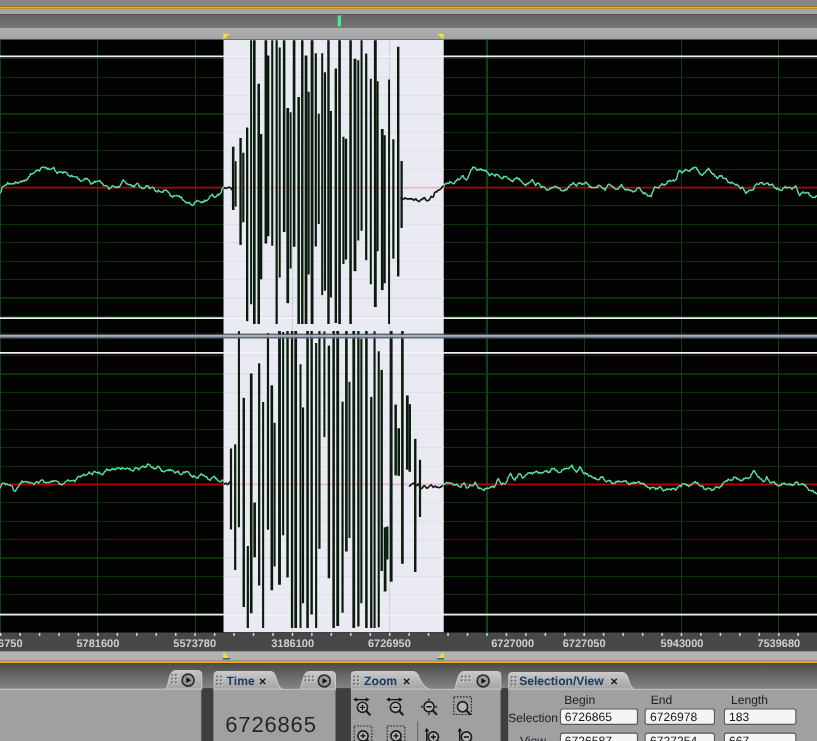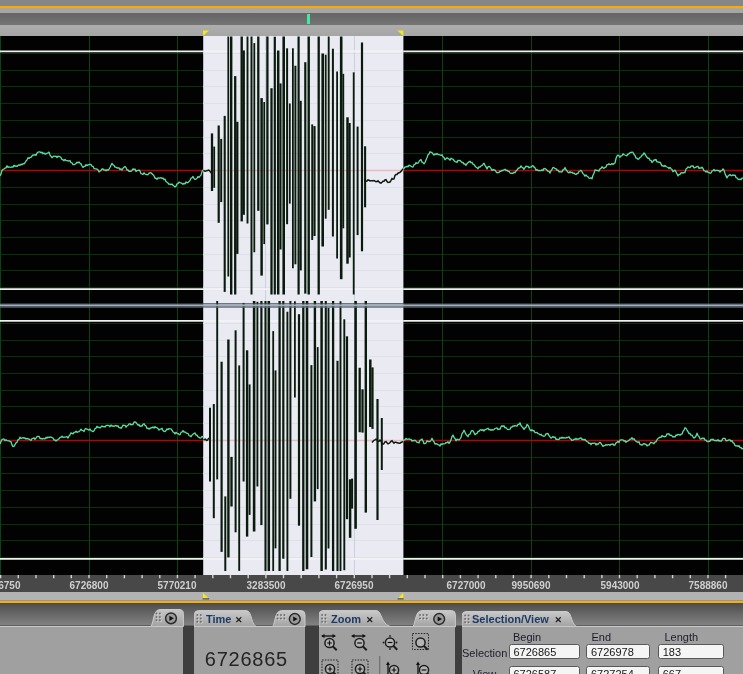--- a/index.html
+++ b/index.html
@@ -148,28 +148,28 @@
 <path d="M372.0,442.4L373.0,441.2L374.0,440.3L375.0,439.8L376.0,439.2L377.0,439.8L378.0,441.5L379.0,441.3L380.0,440.1L381.0,441.2L382.0,443.2L383.0,444.2L384.0,443.5L385.0,441.8L386.0,441.5L387.0,442.8L388.0,443.9L389.0,443.4L390.0,442.5L391.0,441.4L392.0,440.7L393.0,442.1L394.0,443.1L395.0,442.2L396.0,442.2L397.0,442.8L398.0,442.9L399.0,443.3L400.0,443.2L401.0,442.5L402.0,441.9L403.0,441.8" stroke="#0a1b0e" stroke-width="1.5" fill="none"></path>
 <rect x="0" y="303.3" width="743" height="1.1" fill="#39434f"></rect>
 <rect x="0" y="304.4" width="743" height="1.9" fill="#a5b0bd"></rect>
 <rect x="0" y="306.3" width="743" height="1.4" fill="#5c6874"></rect>
 </svg>
 <div id="ruler">
       <svg width="743" height="18" style="position:absolute;left:0;top:0">
         <path d="M0.6,0V3.2 M18.3,0V3.2 M36.0,0V3.2 M53.7,0V3.2 M71.3,0V3.2 M89.0,0V3.2 M106.7,0V3.2 M124.4,0V3.2 M142.1,0V3.2 M159.8,0V3.2 M177.4,0V3.2 M195.1,0V3.2 M212.8,0V3.2 M230.5,0V3.2 M248.2,0V3.2 M265.9,0V3.2 M283.5,0V3.2 M301.2,0V3.2 M318.9,0V3.2 M336.6,0V3.2 M354.3,0V3.2 M372.0,0V3.2 M389.6,0V3.2 M407.3,0V3.2 M425.0,0V3.2 M442.7,0V3.2 M460.4,0V3.2 M478.1,0V3.2 M495.8,0V3.2 M513.4,0V3.2 M531.1,0V3.2 M548.8,0V3.2 M566.5,0V3.2 M584.2,0V3.2 M601.9,0V3.2 M619.5,0V3.2 M637.2,0V3.2 M654.9,0V3.2 M672.6,0V3.2 M690.3,0V3.2 M708.0,0V3.2 M725.6,0V3.2" stroke="#d2d2d2" stroke-width="1.4"></path>
       </svg>
       <span class="rlab" style="left:1px">6726750</span>
-      <span class="rlab" style="left:89px">6726800</span>
-      <span class="rlab" style="left:177px">5770210</span>
-      <span class="rlab" style="left:266px">3283500</span>
+      <span class="rlab" style="left:89px">5781600</span>
+      <span class="rlab" style="left:177px">5573780</span>
+      <span class="rlab" style="left:266px">3186100</span>
       <span class="rlab" style="left:354px">6726950</span>
       <span class="rlab" style="left:466px">6727000</span>
-      <span class="rlab" style="left:531px">9950690</span>
+      <span class="rlab" style="left:531px">6727050</span>
       <span class="rlab" style="left:620px">5943000</span>
-      <span class="rlab" style="left:708px">7588860</span>
+      <span class="rlab" style="left:708px">7539680</span>
     </div>
 <div class="abs" id="band"></div>
 <div class="abs" id="or2"></div>
 <div class="abs" id="dock">
       <svg style="position:absolute;left:0;top:4.6px" width="190" height="20">
 <path d="M0,18.6 L150,18.6 C154,18.6 152,1.5 160,1.5 L179,1.5 Q183.4,1.5 183.4,5.5 L183.4,18.6 Z" fill="url(#tg0)" stroke="#cacaca" stroke-width="1"></path>
 <defs>
           <linearGradient id="tg0" x1="0" y1="0" x2="0" y2="1">
             <stop offset="0" stop-color="#c6c6c6"></stop>
             <stop offset="1" stop-color="#a2a2a2"></stop>

